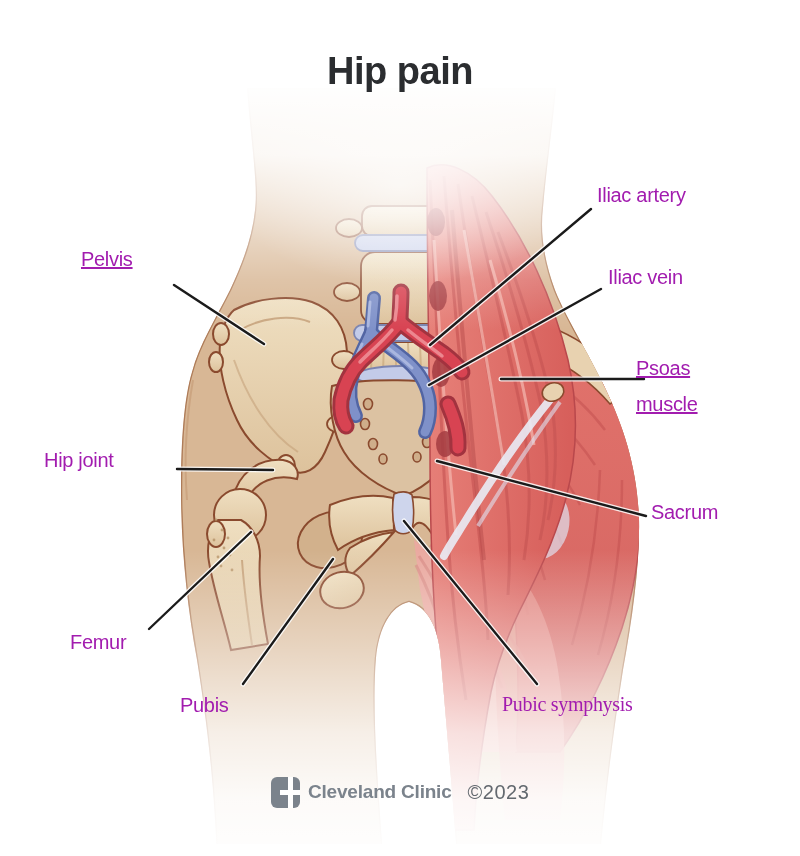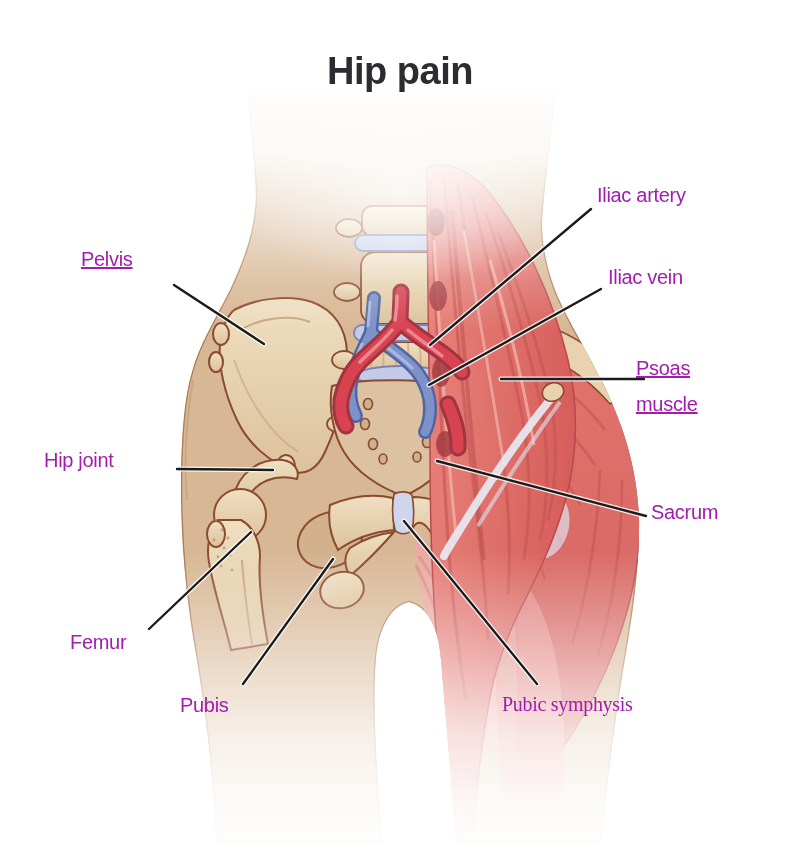--- a/index.html
+++ b/index.html
@@ -285,14 +285,22 @@
   <div class="lbl" id="lbl-pelvis">Pelvis</div>
   <div class="lbl" id="lbl-hip-joint">Hip joint</div>
   <div class="lbl" id="lbl-femur">Femur</div>
   <div class="lbl" id="lbl-pubis">Pubis</div>
   <div class="lbl" id="lbl-pubic-symphysis">Pubic symphysis</div>
   <div class="lbl" id="lbl-iliac-artery">Iliac artery</div>
   <div class="lbl" id="lbl-iliac-vein">Iliac vein</div>
   <div class="lbl wrap" id="lbl-psoas">Psoas muscle</div>
   <div class="lbl" id="lbl-sacrum">Sacrum</div>
 
+  <div class="footer">
+    <div class="cc-mark">
+      <div class="h-gap"></div>
+        <div class="v-gap"></div>
+    </div>
+    <div class="cc-brand">Cleveland Clinic</div>
+    <div class="cc-copy">©2023</div>
+  </div>
 
 </div>
 
 </body></html>

